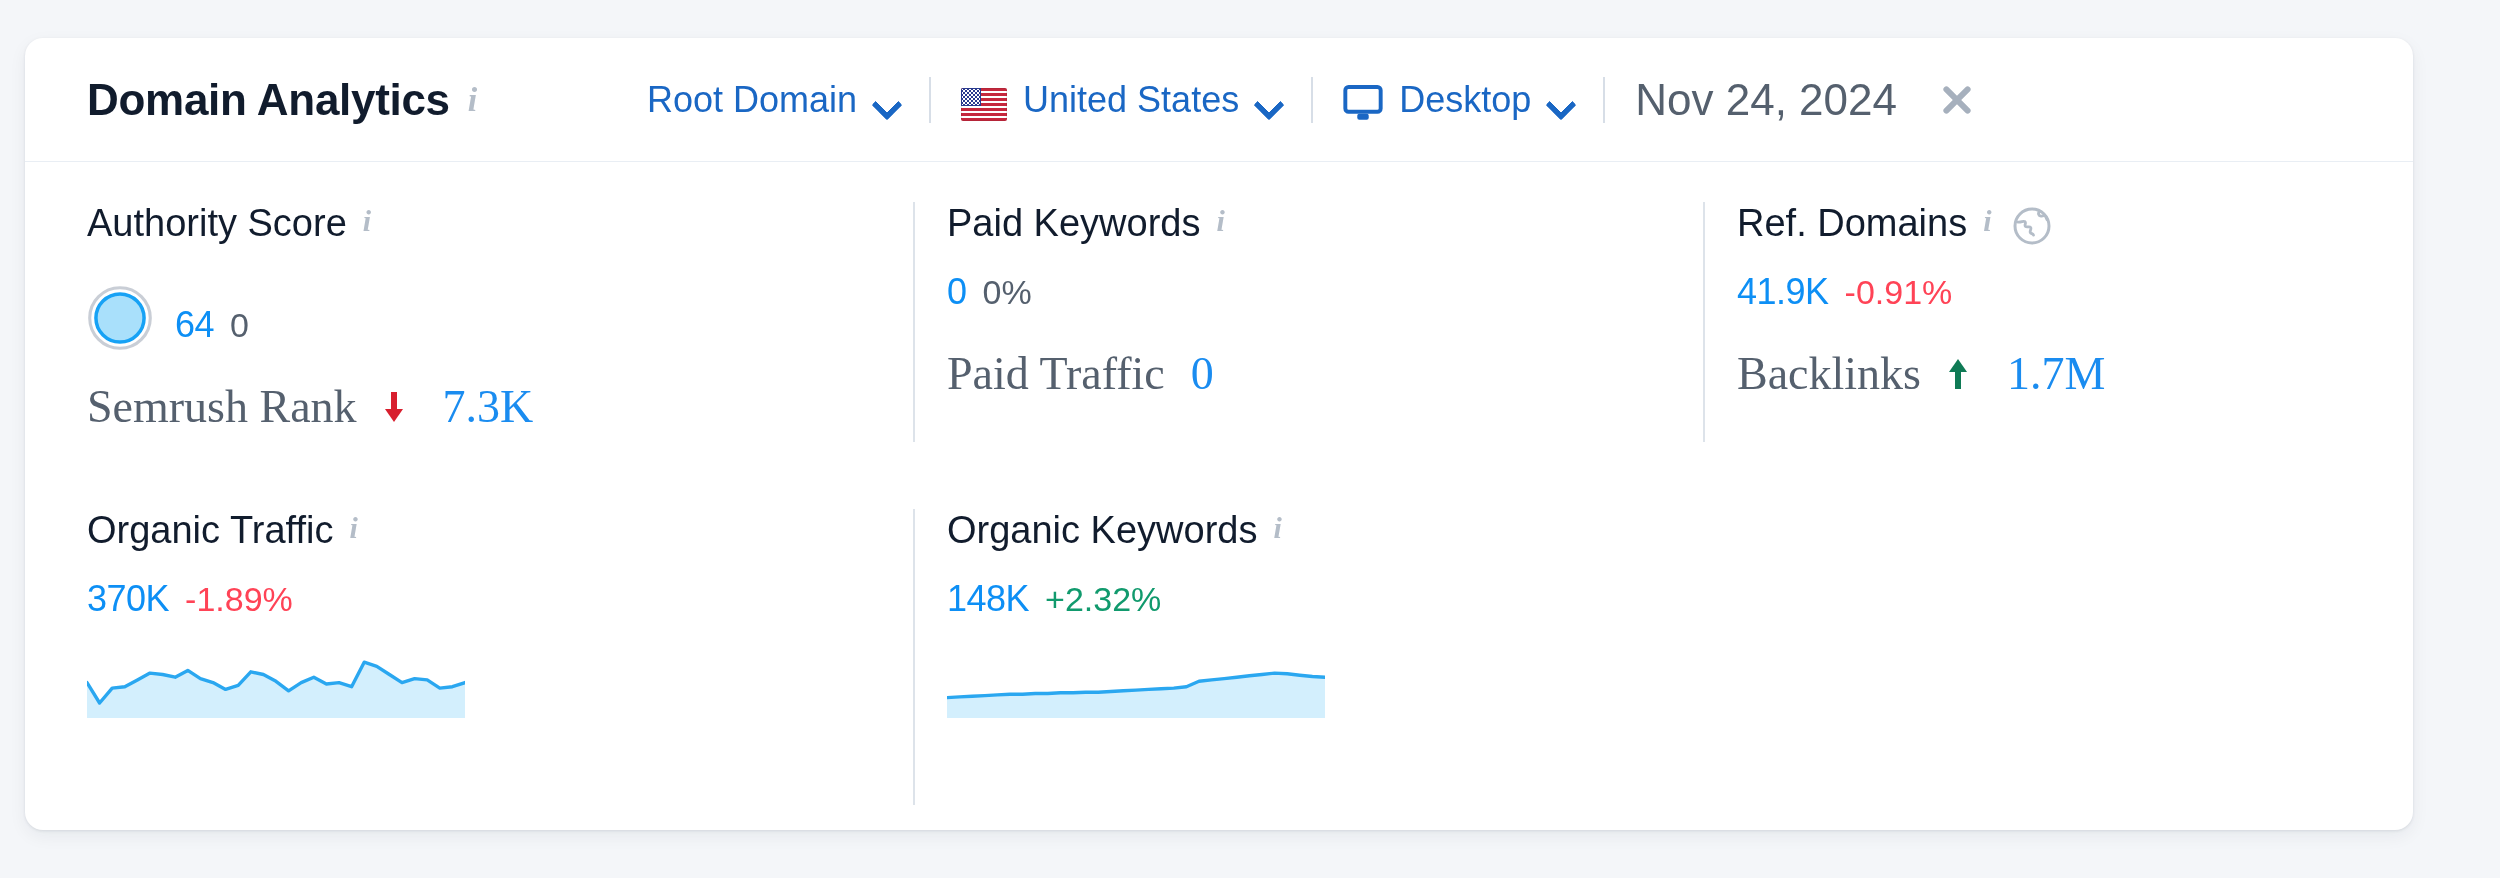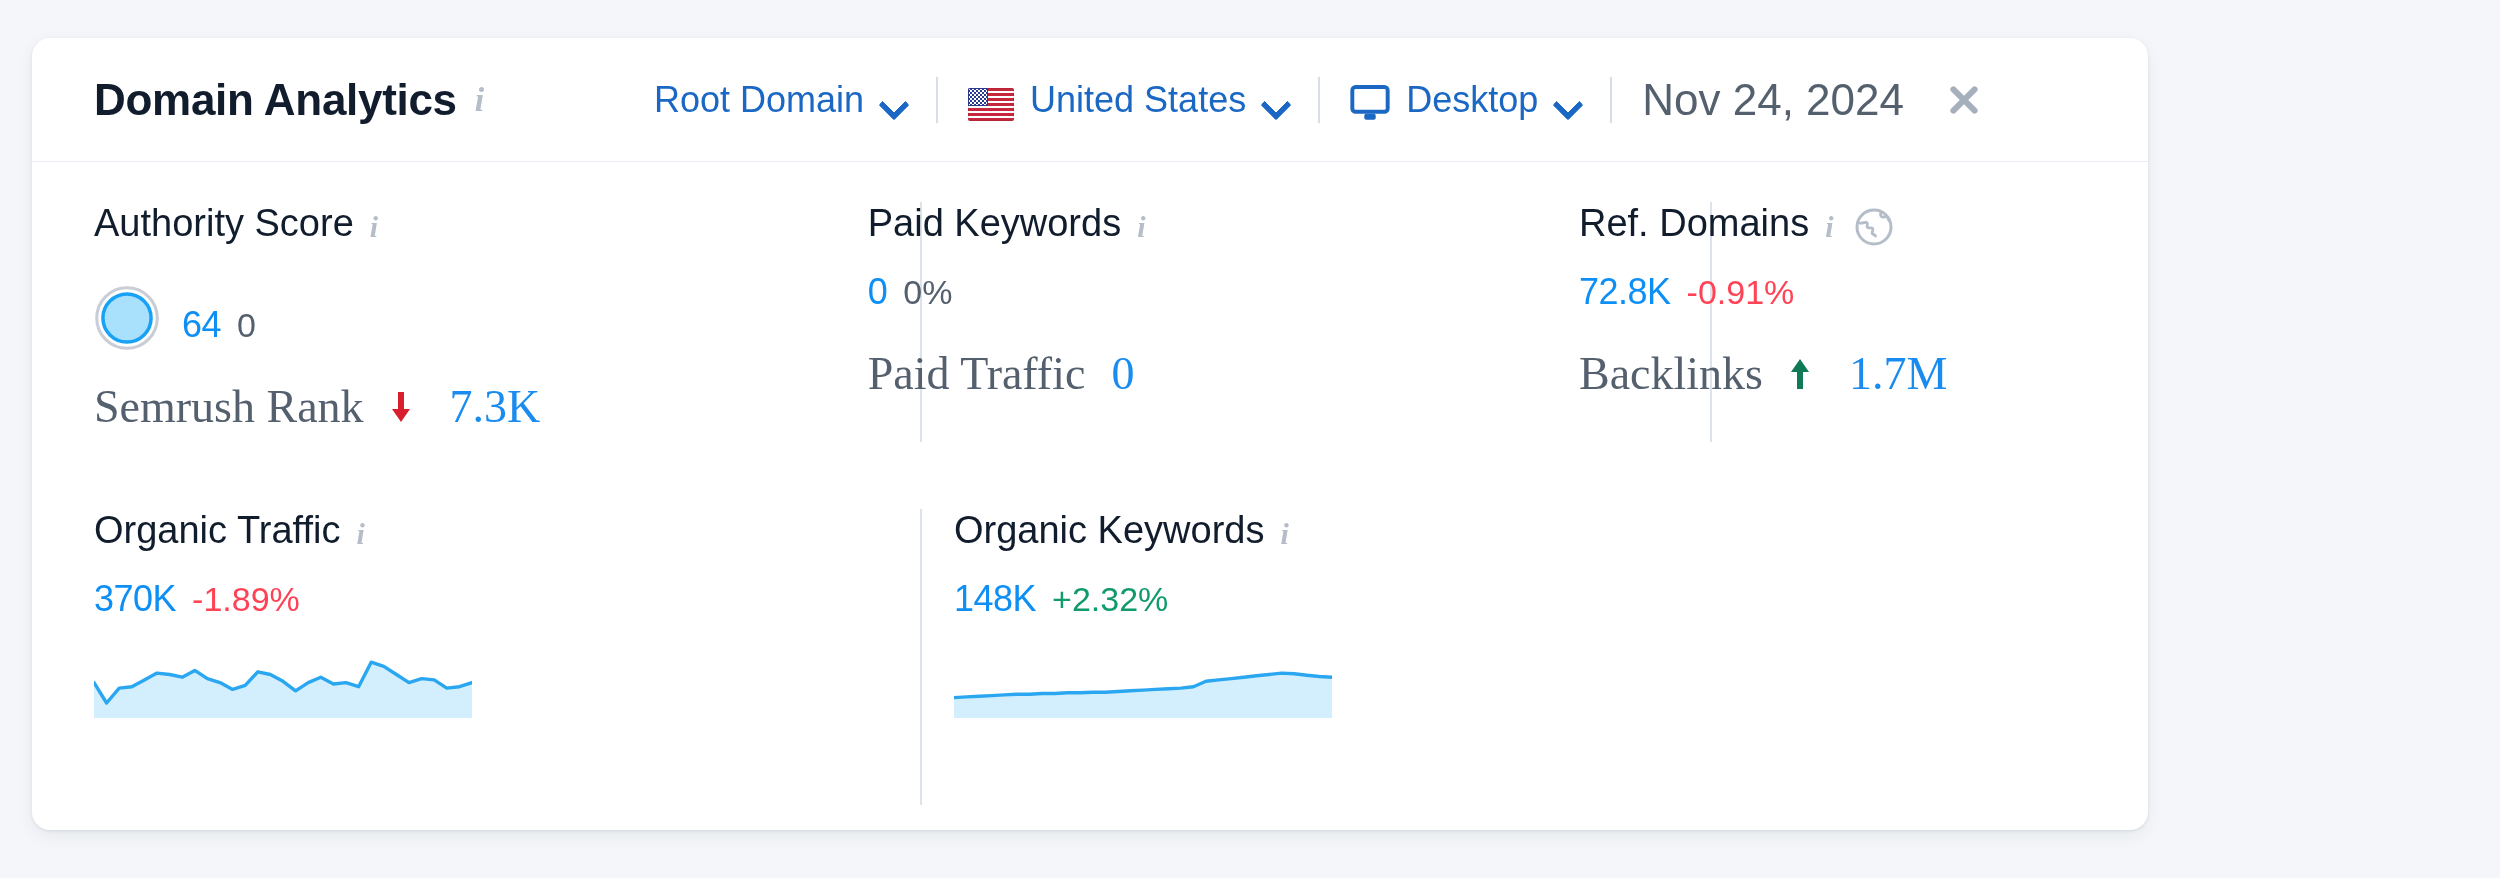--- a/index.html
+++ b/index.html
@@ -10,23 +10,23 @@
     width: 2500px;
     height: 878px;
     background: #f4f6f9;
     font-family: "Liberation Sans", sans-serif;
     -webkit-font-smoothing: antialiased;
     overflow: hidden;
   }
 
   .widget {
     position: absolute;
-    left: 32px;
+    left: 25px;
     top: 38px;
-    width: 2116px;
+    width: 2388px;
     height: 792px;
     background: #ffffff;
     border-radius: 18px;
     box-shadow: 0 1px 3px rgba(23,34,54,0.10), 0 6px 18px rgba(23,34,54,0.06);
     box-sizing: border-box;
     overflow: hidden;
   }
 
   
   .widget-header {
@@ -176,21 +176,21 @@
   .divider {
     position: absolute;
     width: 2px;
     background: #dde3ea;
   }
 
   .metric-label {
     font-size: 38px;
     color: #111c2d;
     display: flex;
-    align-items: flex-end;
+    align-items: center;
     white-space: nowrap;
   }
   .metric-label .info-i { font-size: 30px; margin-left: 16px; position: relative; top: -3px; }
 
   .globe-icon {
     width: 40px; height: 40px;
     margin-left: 20px;
     flex: none;
     position: relative;
     top: 2px;
@@ -373,21 +373,21 @@
           <span>Ref. Domains</span>
           <span class="info-i">i</span>
           <span class="globe-icon">
             <svg width="40" height="40" viewBox="0 0 24 24" xmlns="http://www.w3.org/2000/svg">
               <circle cx="12" cy="12" r="10.2" fill="none" stroke="#b4bdc8" stroke-width="1.8"></circle>
               <path d="M3.2 9.6c2.2.6 3.6-1.1 4.6-.2.9.9-.6 2.1.3 2.9.9.8 2.4-.4 3.1.6.6.9-.7 2-.2 3 .4.8 1.6.6 1.9 1.6M16.4 3.4c-1 1-.3 2.3.6 2.6 1 .3 2.1-.7 2.9 0 .6.5.6 1.5 1.1 2.1" fill="none" stroke="#b4bdc8" stroke-width="1.7" stroke-linecap="round" stroke-linejoin="round"></path>
             </svg>
           </span>
         </div>
         <div class="metric-value-row">
-          <span class="big-number">72.8K</span>
+          <span class="big-number">41.9K</span>
           <span class="delta neg">-0.91%</span>
         </div>
         <div class="metric-sub">
           <span>Backlinks</span>
           <span class="arrow up"></span>
           <span class="sub-value plain">1.7M</span>
         </div>
       </div>
     </div>
 

